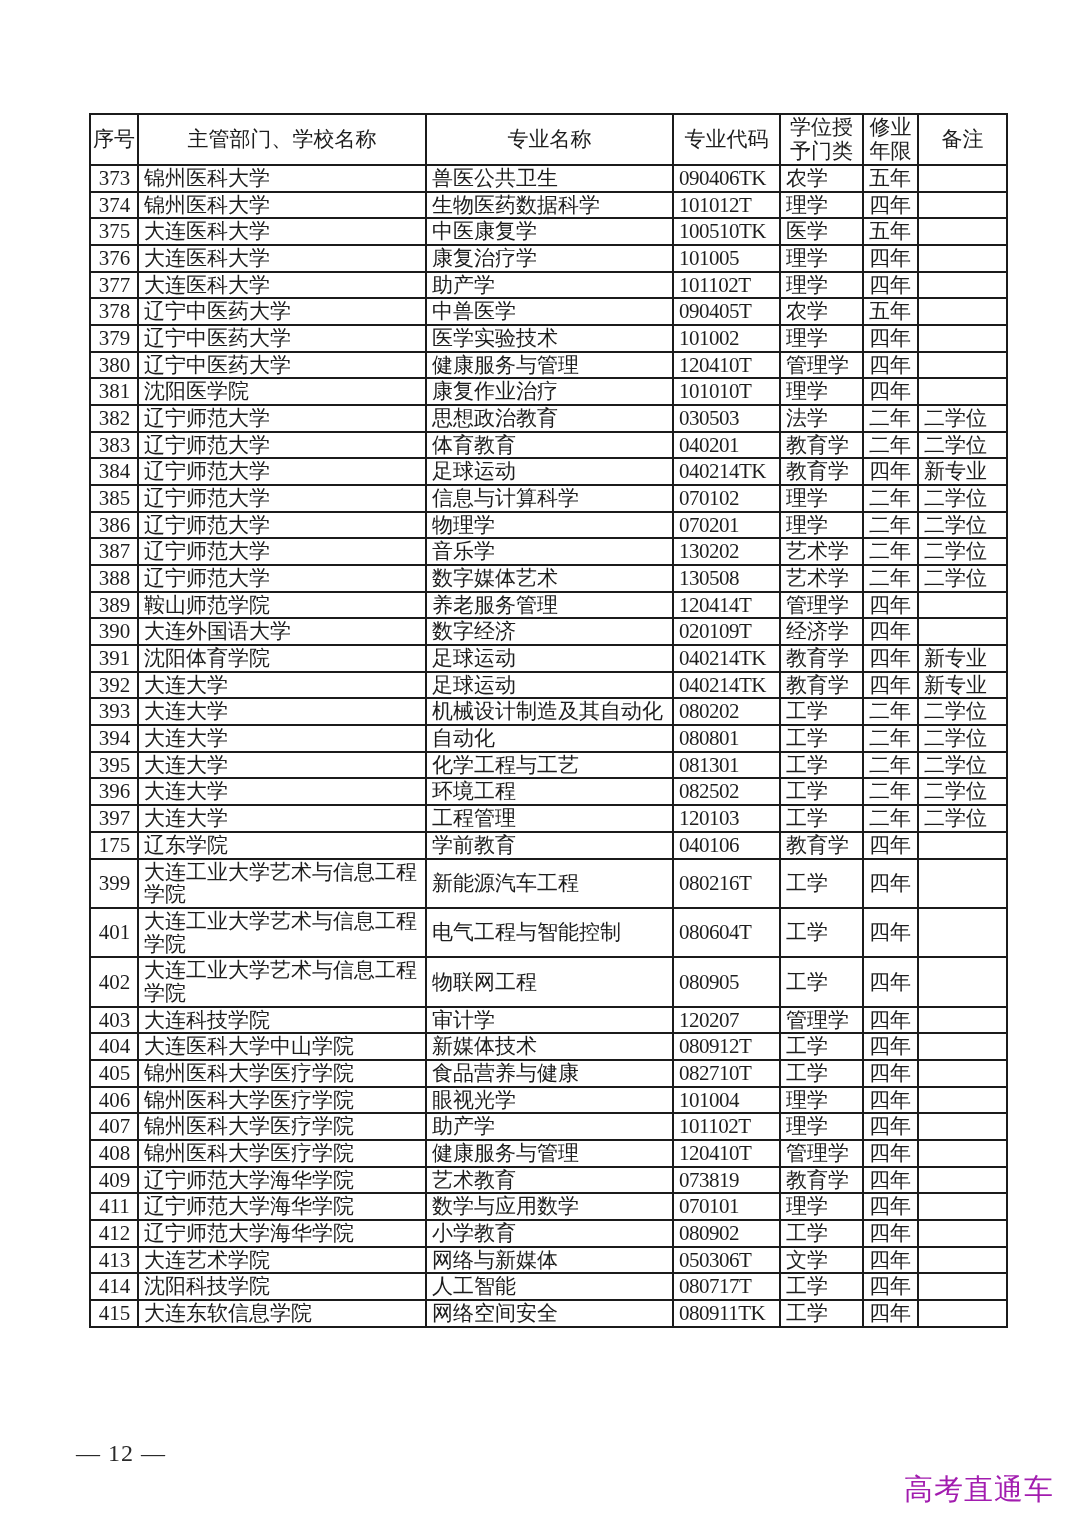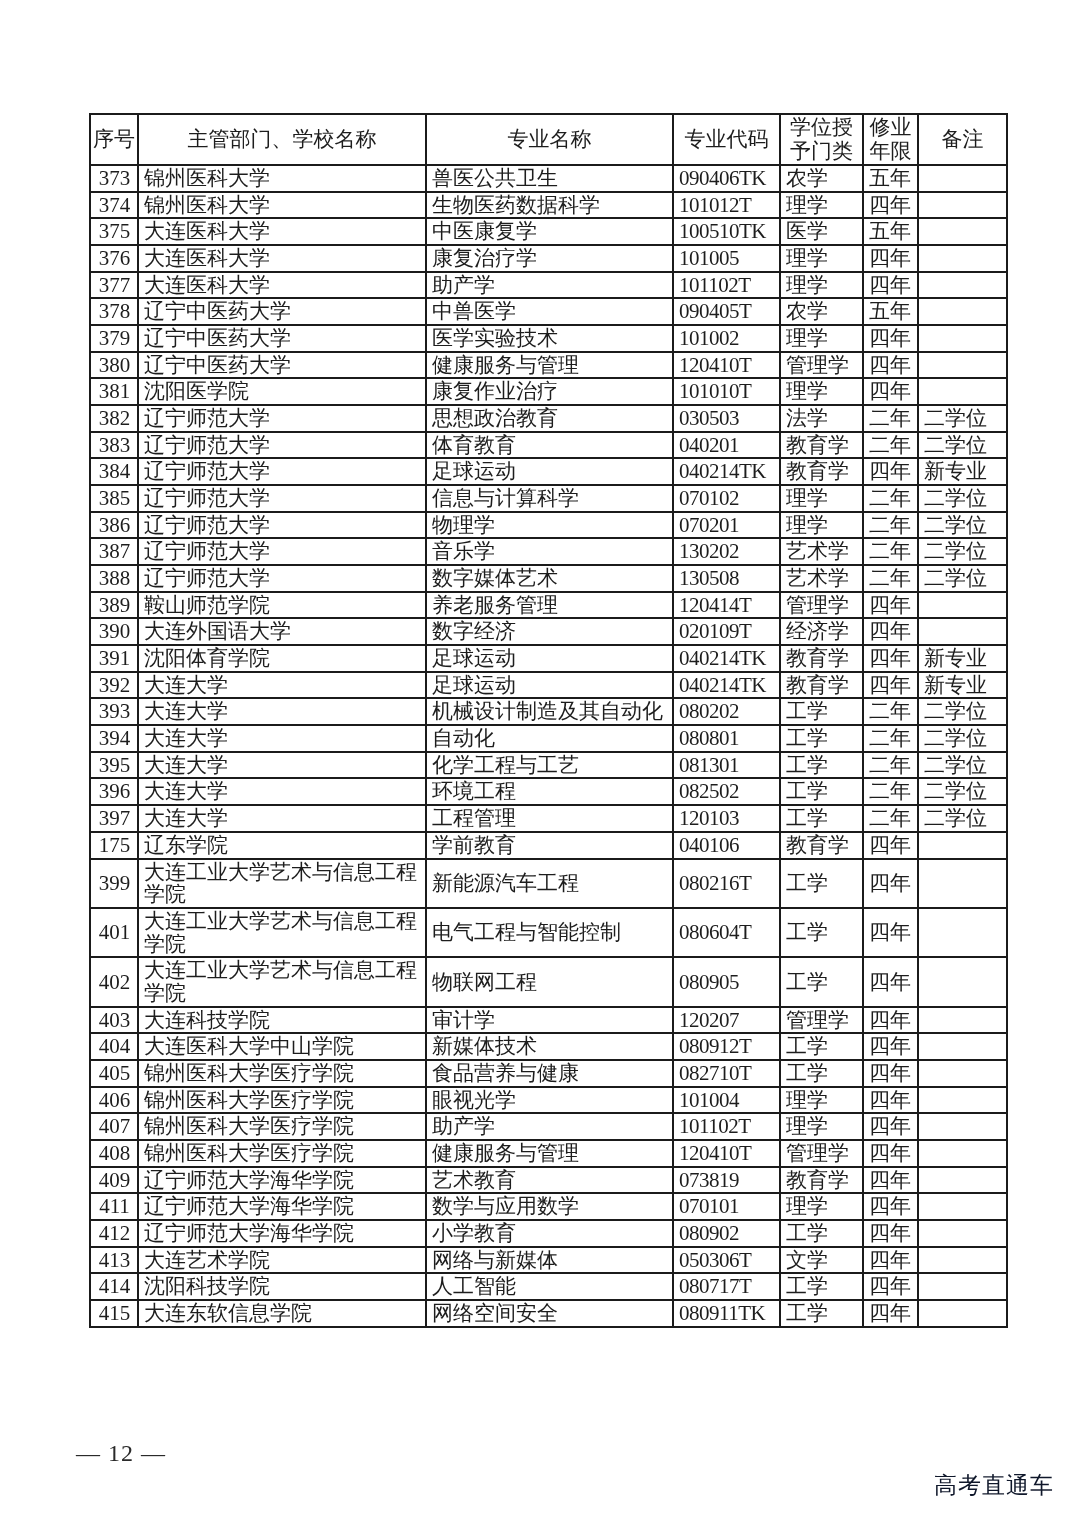--- a/index.html
+++ b/index.html
@@ -46,22 +46,22 @@
   .page-number {
     position: absolute;
     left: 76px; top: 1440px;
     font-size: 24px;
     color: #2a2a2a;
     letter-spacing: 1px;
   }
   .watermark {
     position: absolute;
     right: 26px; top: 1470px;
-    font-size: 23px;
-    color: #0f172a;
+    font-size: 29px;
+    color: #a21caf;
     text-shadow: 1px 1px 0 #ffffff;
     letter-spacing: 1px;
   }
 </style>
 </head>
 <body>
 
 <div class="page">
 
   <table class="majors">

